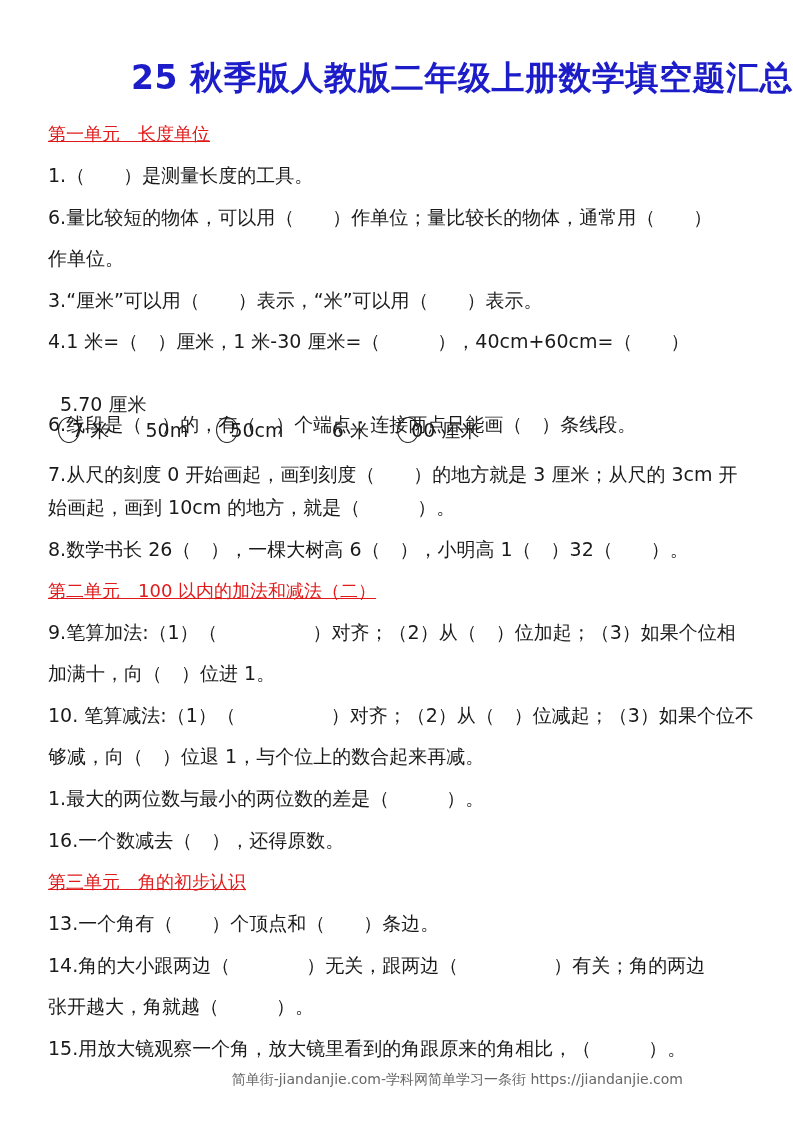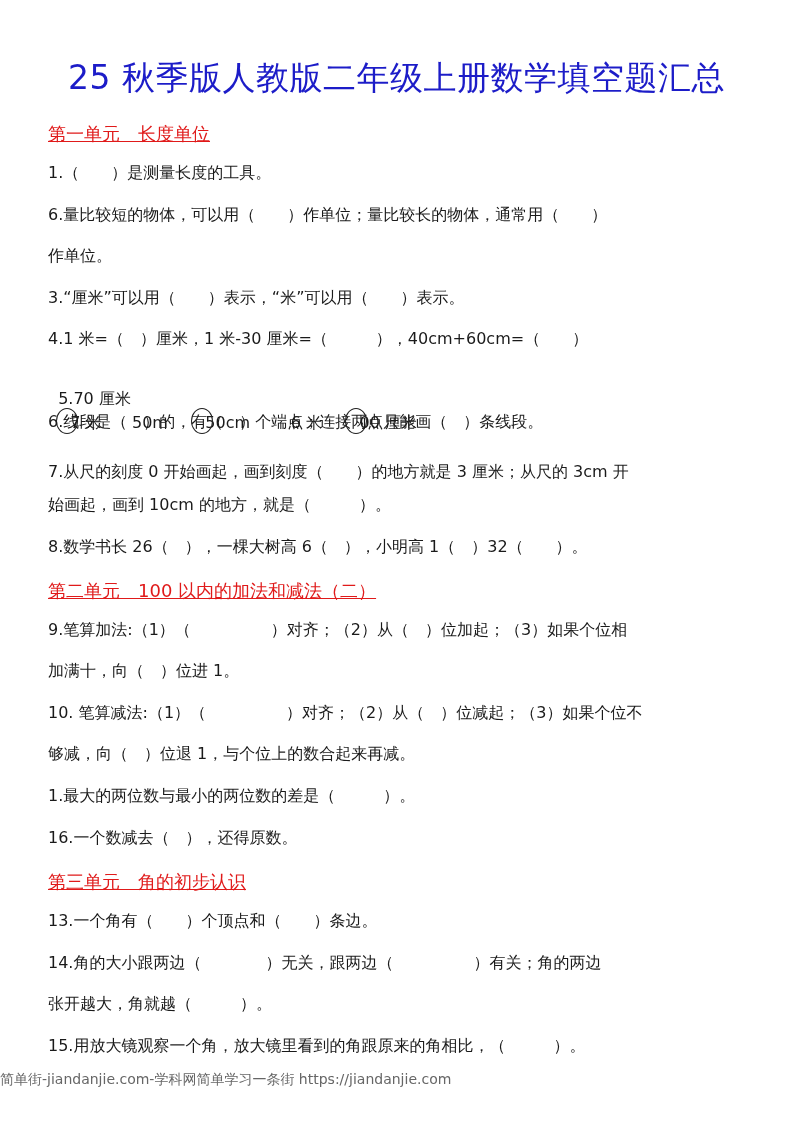--- a/index.html
+++ b/index.html
@@ -1,24 +1,24 @@
 <!DOCTYPE html>
 <html><head>
   <meta charset="utf-8">
   <style>
     html, body { margin:0; padding:0; background:#ffffff; }
     body { width:793px; height:1122px; position:relative; overflow:hidden;
            font-family:"DejaVu Sans", "Liberation Sans", sans-serif; color:#1a1a1a; }
-    .title { position:absolute; left:0; top:56px; width:793px; text-align:center;
-             font-size:33px; color:#1c1cc8; letter-spacing:0.5px; font-weight:normal; }
+    .title { position:absolute; left:0; top:56px; width:793px; text-align:right;
+             font-size:33px; color:#1c1cc8; letter-spacing:0.5px; font-weight:bold; }
     .section { position:absolute; left:48px; font-size:18px; color:#e01a1a; white-space:pre;text-decoration:underline; }
-    .line { position:absolute; left:48px; font-size:16px; color:#1a1a1a; white-space:pre; }
+    .line { position:absolute; left:48px; font-size:19px; color:#1a1a1a; white-space:pre; }
     .circle { display:inline-block; width:20px; height:24px; border:1.2px solid #222;
               border-radius:50%; vertical-align:middle; margin:0 -8px 0 -2px; position:relative; top:-2px;}
-    .footer { position:absolute; left:0; top:1071px; width:683px; text-align:left;
+    .footer { position:absolute; left:0; top:1071px; width:683px; text-align:right;
               font-size:14px; color:#666; }
   </style>
 </head>
 <body>
 
 <div class="title">25 秋季版人教版二年级上册数学填空题汇总</div>
 
 <div class="section" style="top:122px">第一单元　长度单位</div>
 <div class="line" style="top:163px">1.（　　）是测量长度的工具。</div>
 <div class="line" style="top:205px">6.量比较短的物体，可以用（　　）作单位；量比较长的物体，通常用（　　）</div>

